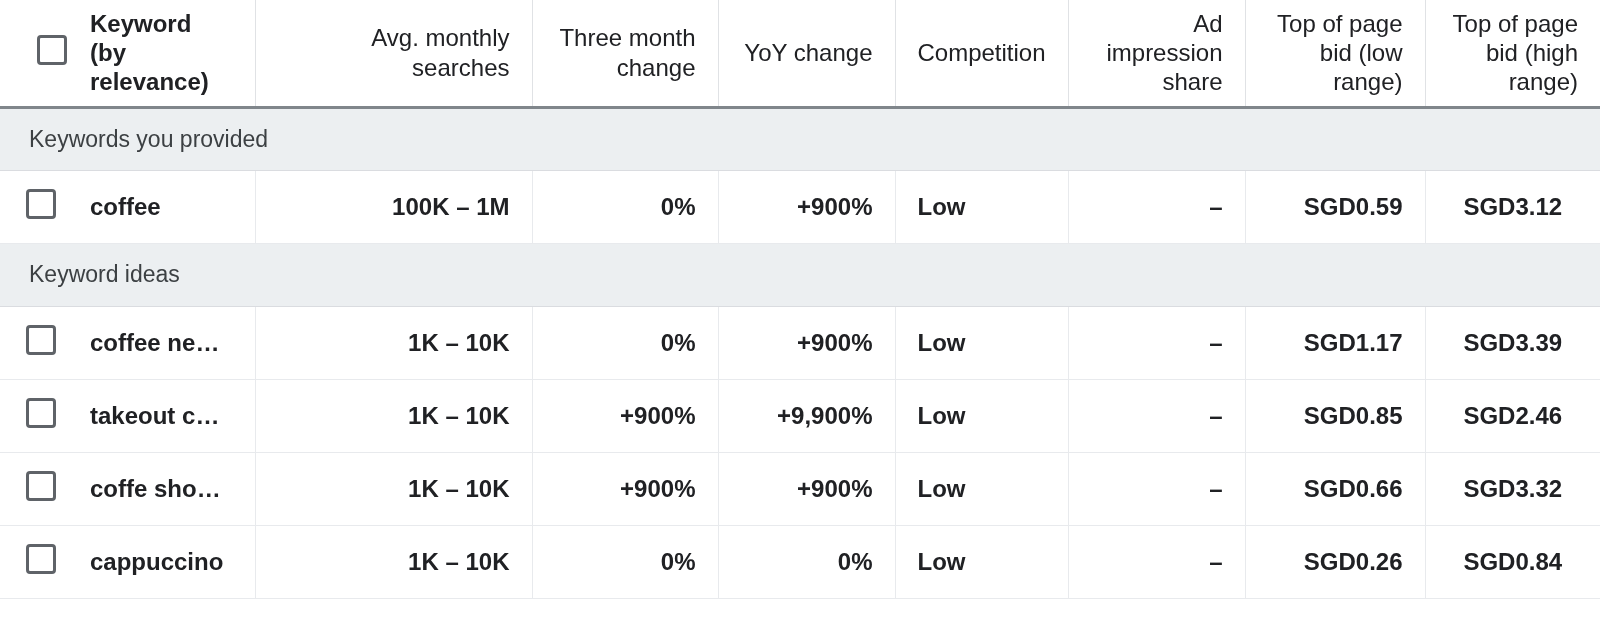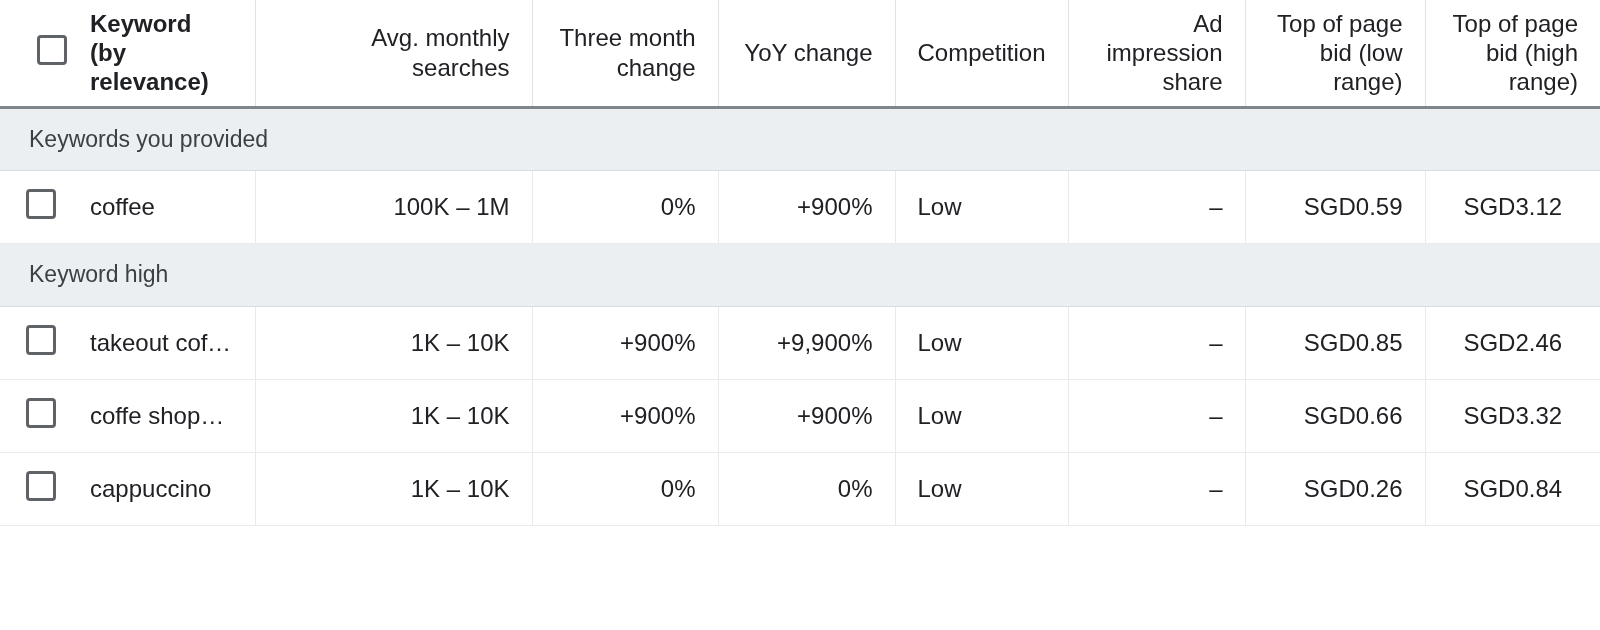--- a/index.html
+++ b/index.html
@@ -56,21 +56,21 @@
     padding-left: 29px;
     border-bottom: 1px solid #dadce0;
     vertical-align: middle;
   }
 
   
   .data-row { height: 73px; }
   .data-row td {
     vertical-align: middle;
     font-size: 24px;
-    font-weight: 400;
+    font-weight: 700;
     color: #202124;
     padding: 0 22px;
     border-right: 1px solid #e8eaed;
     border-bottom: 1px solid #e8eaed;
     background: #ffffff;
     white-space: nowrap;
     overflow: hidden;
   }
   .data-row td.c-check {
     border-right: none;
@@ -143,23 +143,36 @@
       <td class="num">100K – 1M</td>
       <td class="num">0%</td>
       <td class="num">+900%</td>
       <td class="txt">Low</td>
       <td class="num dash">–</td>
       <td class="num">SGD0.59</td>
       <td class="num last">SGD3.12</td>
     </tr>
 
     <tr class="group-row">
-      <td colspan="9">Keyword high</td>
-    </tr>
-
+      <td colspan="9">Keyword ideas</td>
+    </tr>
+
+    <tr class="data-row">
+      <td class="c-check">
+        <span class="cbox"></span>
+      </td>
+      <td class="c-keyword">coffee near …</td>
+      <td class="num">1K – 10K</td>
+      <td class="num">0%</td>
+      <td class="num">+900%</td>
+      <td class="txt">Low</td>
+      <td class="num dash">–</td>
+      <td class="num">SGD1.17</td>
+      <td class="num last">SGD3.39</td>
+    </tr>
 
     <tr class="data-row">
       <td class="c-check">
         <span class="cbox"></span>
       </td>
       <td class="c-keyword">takeout coffe…</td>
       <td class="num">1K – 10K</td>
       <td class="num">+900%</td>
       <td class="num">+9,900%</td>
       <td class="txt">Low</td>

